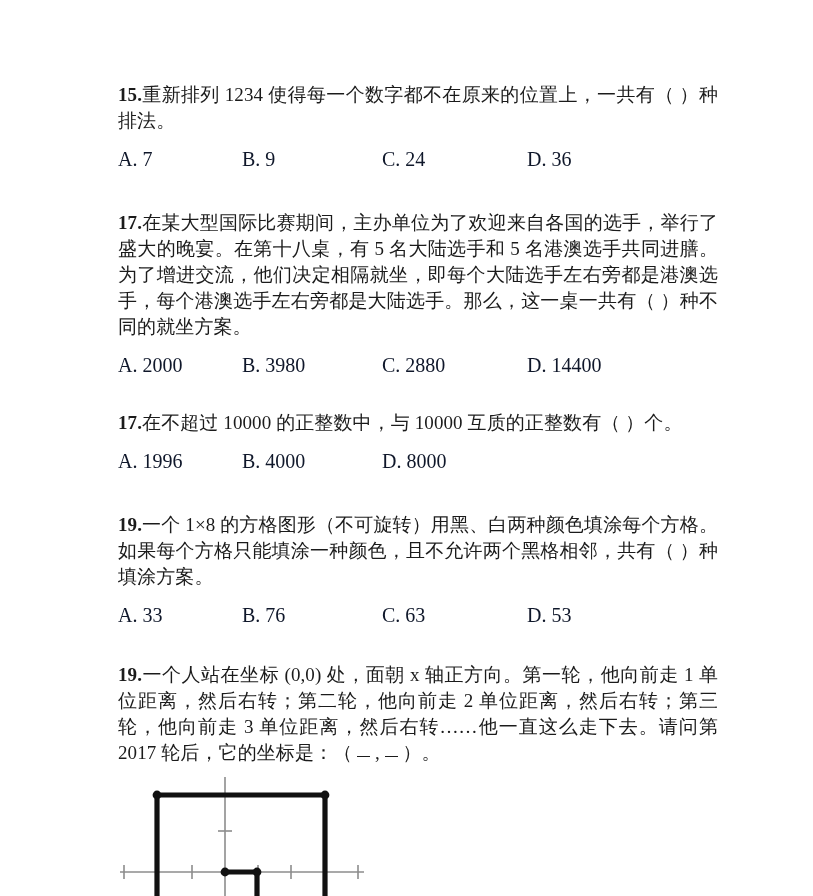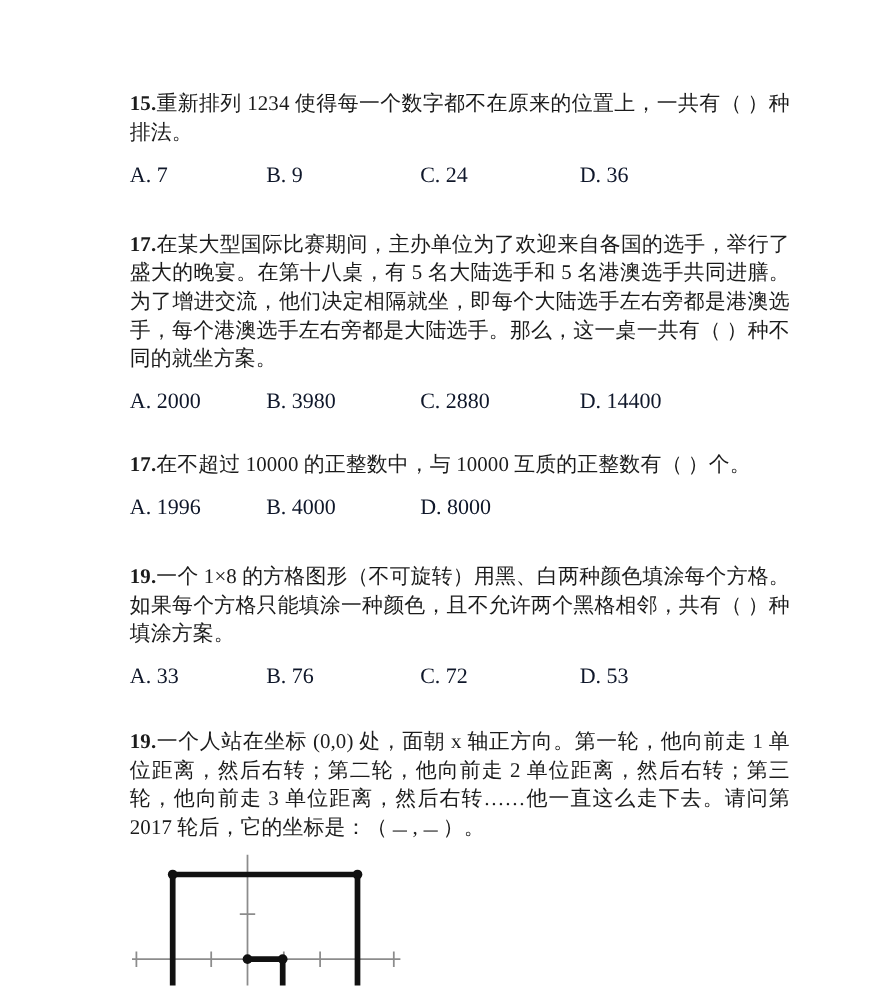--- a/index.html
+++ b/index.html
@@ -124,21 +124,21 @@
       </div>
     </div>
 
     <div class="gap-17"></div>
 
     <div class="q-block">
       <div class="q-stem"><span class="q-num">19</span><span class="q-num">.</span><span class="stem-body">一个 1×8 的方格图形（不可旋转）用黑、白两种颜色填涂每个方格。如果每个方格只能填涂一种颜色，且不允许两个黑格相邻，共有（      ）种填涂方案。</span></div>
       <div class="options">
         <span class="opt opt-a">A. 33</span>
         <span class="opt opt-b">B. 76</span>
-        <span class="opt opt-c">C. 72</span>
+        <span class="opt opt-c">C. 63</span>
         <span class="opt opt-d">D. 53</span>
       </div>
     </div>
 
     <div class="gap-18"></div>
 
     <div class="q-block">
       <div class="q-stem"><span class="q-num">19</span><span class="q-num">.</span><span class="stem-body">一个人站在坐标 (0,0) 处，面朝 x 轴正方向。第一轮，他向前走 1 单位距离，然后右转；第二轮，他向前走 2 单位距离，然后右转；第三轮，他向前走 3 单位距离，然后右转……他一直这么走下去。请问第 2017 轮后，它的坐标是：（ </span><span class="blankline"></span><span> , </span><span class="blankline"></span><span class="stem-body"> ）。</span></div>
 
       <div class="figure-wrap">

